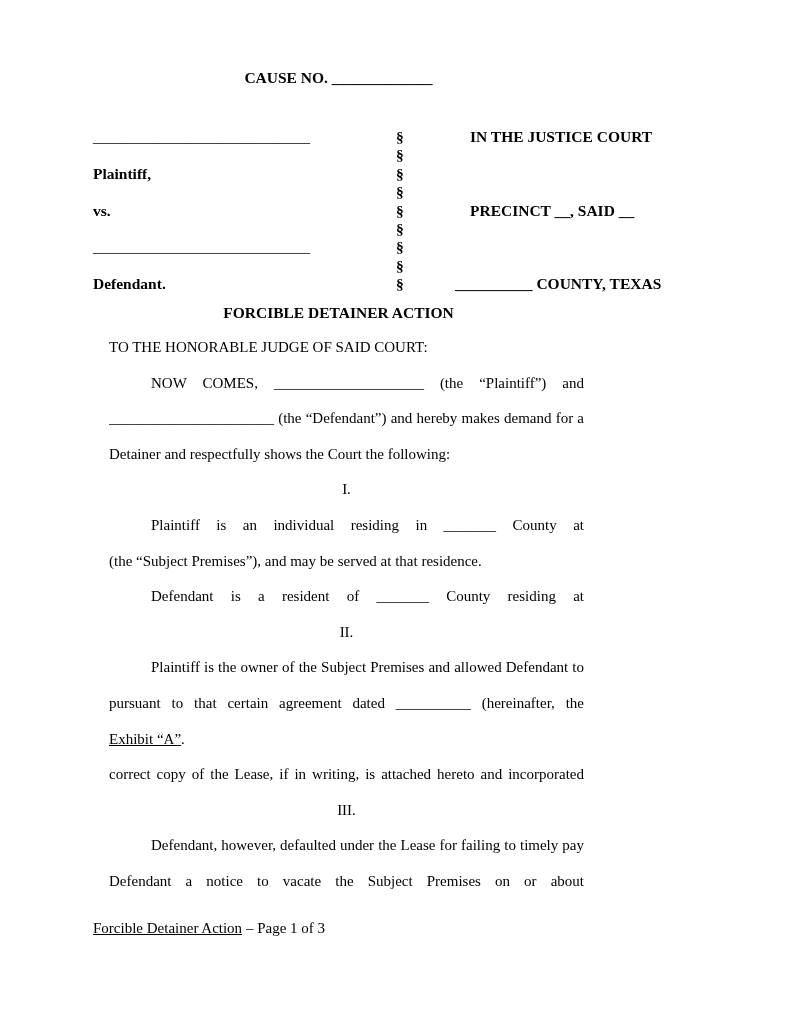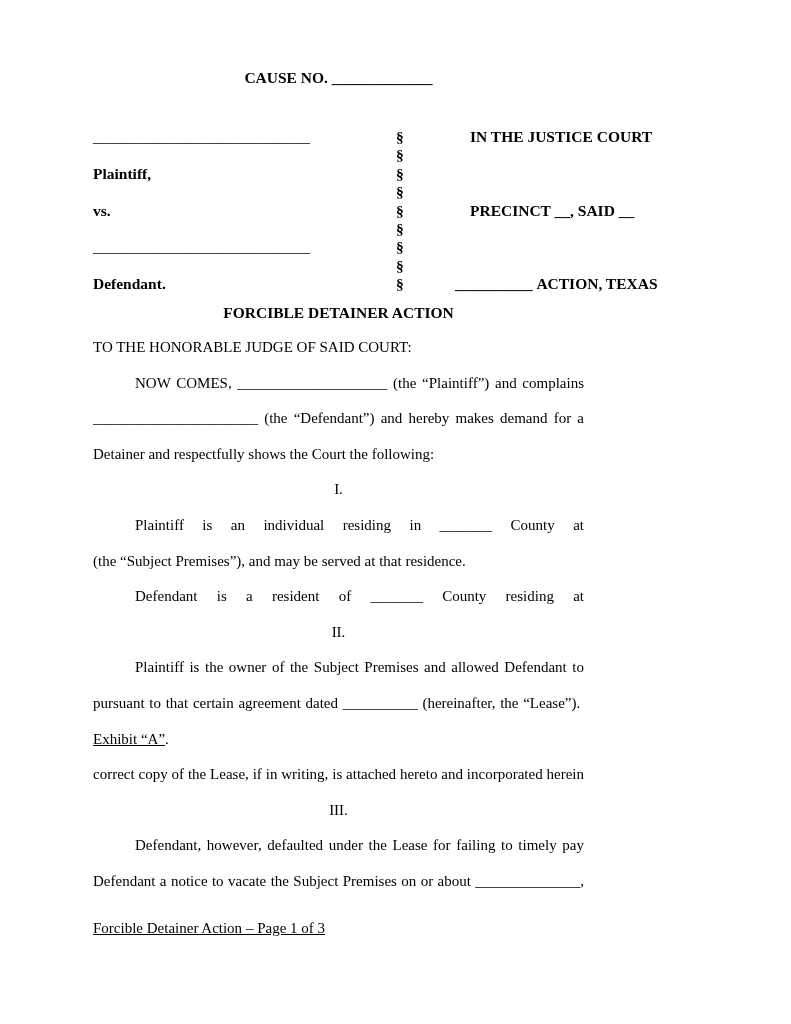--- a/index.html
+++ b/index.html
@@ -46,32 +46,31 @@
     text-align: center;
     font-weight: bold;
     line-height: 20px;
   }
   
   .body {
     margin-top: 7px;
     font-size: 15px;
     line-height: 35.6px;
   }
-  .ln { height: 35.6px; overflow: hidden; }
+  .ln { height: 35.6px; overflow: hidden; margin-left: 16px; }
   .j { text-align: justify; text-align-last: justify; }
   .c { text-align: center; }
   .ind { text-indent: 42px; }
   .u { text-decoration: underline; }
   
   .footer {
     margin-top: 19px;
     font-size: 15px;
     line-height: 19px;
     white-space: nowrap;
-    text-decoration: underline;
   }
 </style>
 </head>
 <body>
 
 <div class="page">
 
   <div class="cause-line"><span>CAUSE NO.</span>&nbsp;<span>_____________</span></div>
 
   <div class="caption">
@@ -99,21 +98,21 @@
     </div>
     <div class="cap-col col-right">
       <div class="cap-row pl15">IN THE JUSTICE COURT</div>
       <div class="cap-row"></div>
       <div class="cap-row"></div>
       <div class="cap-row"></div>
       <div class="cap-row pl15">PRECINCT __, SAID __</div>
       <div class="cap-row"></div>
       <div class="cap-row"></div>
       <div class="cap-row"></div>
-      <div class="cap-row"><span>__________</span>&nbsp;<span>ACTION, TEXAS</span></div>
+      <div class="cap-row"><span>__________</span>&nbsp;<span>COUNTY, TEXAS</span></div>
     </div>
   </div>
 
   <div class="doc-title">FORCIBLE DETAINER ACTION</div>
 
   <div class="body">
     <div class="ln">TO THE HONORABLE JUDGE OF SAID COURT:</div>
 
     <div class="ln j ind">NOW COMES, ____________________ (the “Plaintiff”) and complains of</div>
     <div class="ln j">______________________ (the “Defendant”) and hereby makes demand for a Forcible</div>

